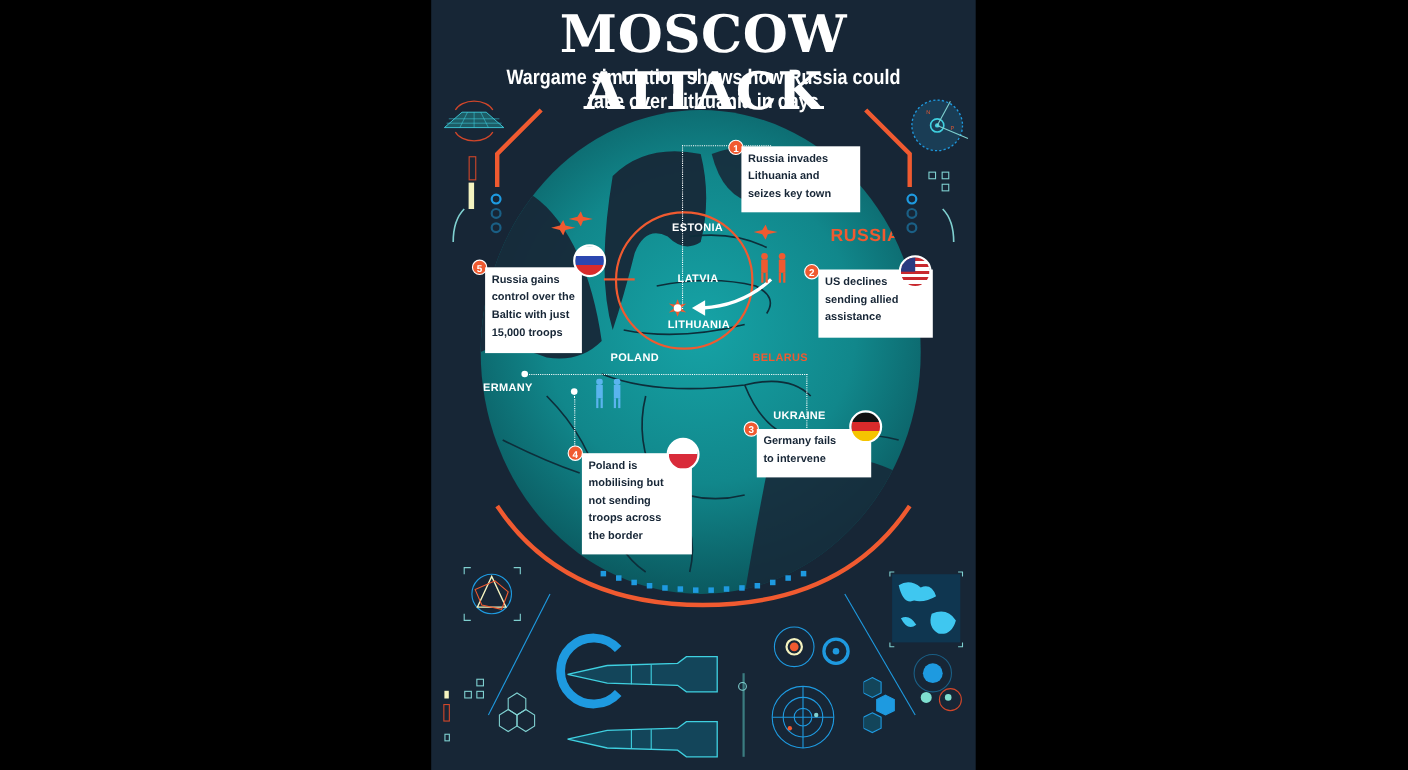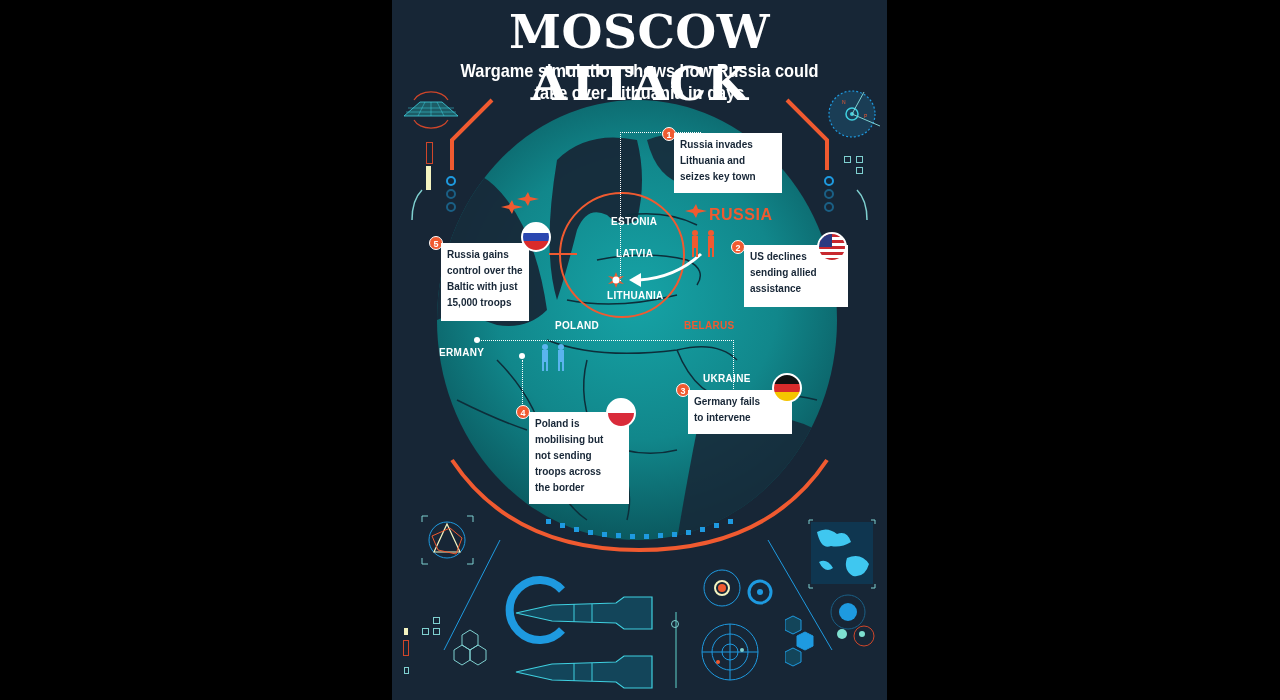--- a/index.html
+++ b/index.html
@@ -8,21 +8,21 @@
   .title { position:absolute; left:0; width:100%; top:6px; text-align:center; color:#fff; font-family:"DejaVu Serif", serif; font-weight:bold; font-size:47px; letter-spacing:0.5px; line-height:52px; }
   .subtitle { position:absolute; left:0; width:100%; top:60px; text-align:center; color:#fff; font-family:"Liberation Sans", sans-serif; font-weight:bold; font-size:19px; line-height:22px; transform:scaleX(0.86); transform-origin:center; }
   .globe { position:absolute; left:45px; top:100px; width:400px; height:440px; border-radius:50%;
     background: radial-gradient(circle at 50% 45%, #16a3a6 0%, #11878b 45%, #0b5c62 75%, #0a3a46 100%); overflow:hidden; }
   .box { position:absolute; background:#fff; color:#172636; font-weight:bold; font-size:10px; line-height:16px; padding:4px 6px; box-sizing:border-box; transform-origin:left top; }
   .box span.t { display:block; }
   .num { position:absolute; width:14px; height:14px; border-radius:50%; background:#f05a30; color:#fff; font-size:9px; font-weight:bold; text-align:center; line-height:14px; border:1.5px solid #fff; box-sizing:border-box; }
   .flag { position:absolute; width:30px; height:30px; border-radius:50%; overflow:hidden; border:2px solid #fff; box-sizing:border-box; }
   .label { position:absolute; color:#fff; font-weight:bold; font-size:10px; letter-spacing:0.3px; }
   .label.orange { color:#f05a30;margin-left:31px; }
-  .russia-big { position:absolute; color:#f05a30; font-weight:bold; font-size:16px; letter-spacing:0.5px; }
+  .russia-big { position:absolute; color:#f05a30; font-weight:bold; font-size:16px; letter-spacing:0.5px;margin-left:46px; }
   svg { position:absolute; }
 </style>
 </head>
 <body>
 
 <div class="poster">
 
   <div class="title">MOSCOW ATTACK</div>
   <div class="subtitle">
     <div>Wargame simulation shows how Russia could</div>
@@ -107,21 +107,21 @@
     <svg style="left:171px;top:172px" width="16" height="16" viewBox="0 0 16 16">
       <polygon points="8,0 10,5 16,4 11,8 16,12 10,11 8,16 6,11 0,12 5,8 0,4 6,5" fill="#f05a30"></polygon>
       <circle cx="8" cy="8" r="3.5" fill="#fff"></circle>
     </svg>
 
     <svg style="left:188px;top:150px" width="80" height="40" viewBox="0 0 80 40">
       <path d="M76 4 Q50 28 14 30" fill="none" stroke="#fff" stroke-width="3"></path>
       <polygon points="4,30 16,23 16,37" fill="#fff"></polygon>
     </svg>
 
-    <div class="label" style="left:174px;top:116px;">ESTONIA</div>
+    <div class="label" style="left:174px;top:102px;">ESTONIA</div>
     <div class="label" style="left:179px;top:148px;">LATVIA</div>
     <div class="label" style="left:170px;top:190px;">LITHUANIA</div>
     <div class="label" style="left:118px;top:220px;">POLAND</div>
     <div class="label orange" style="left:216px;top:220px;">BELARUS</div>
     <div class="label" style="left:-6px;top:247px;">GERMANY</div>
     <div class="label" style="left:266px;top:273px;">UKRAINE</div>
     <div class="russia-big" style="left:272px;top:106px;">RUSSIA</div>
 
     <svg style="left:64px;top:100px" width="22" height="14" viewBox="0 0 22 14">
       <polygon points="0,7 8,5 11,0 13,5 22,7 13,9 11,14 8,9" fill="#f05a30"></polygon>

